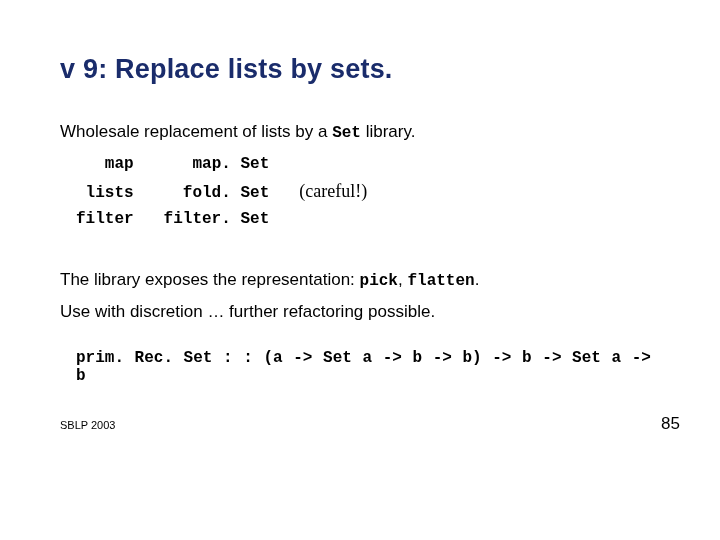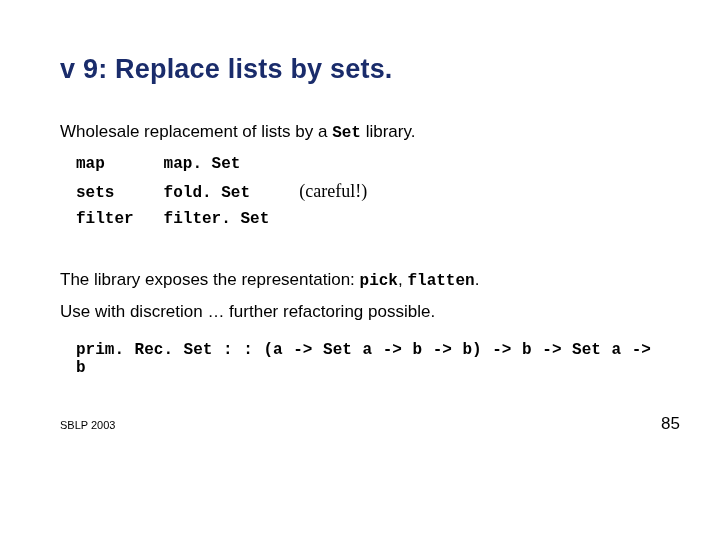--- a/index.html
+++ b/index.html
@@ -31,35 +31,36 @@
     margin: 0 0 6px 0;
   }
   .mono {
     font-family: "Courier New", Courier, monospace;
     font-weight: bold;
     font-size: 16px;
   }
   table.mapping {
     border-collapse: collapse;
     margin: 4px 0 22px 16px;
+    text-align: right;
   }
   table.mapping td {
     padding: 4px 30px 4px 0;
     vertical-align: baseline;
   }
   .note {
     font-family: "Times New Roman", Times, serif;
     font-size: 18px;
   }
   .libpara {
     margin-top: 35px;
   }
   .discretion {
     margin-top: 4px;
-    margin-bottom: 16px;
+    margin-bottom: 24px;
   }
   .augment {
     margin-top: 4px;
     margin-bottom: 6px;
   }
   .codeblock {
     padding-left: 16px;
     font-size: 16px;
     word-spacing: 1px;
   }
@@ -90,21 +91,21 @@
   </p>
 
   <table class="mapping">
     <tbody>
         <tr>
       <td class="mono">map</td>
       <td class="mono">map. Set</td>
       <td class="note"></td>
     </tr>
     <tr>
-      <td class="mono">sets</td>
+      <td class="mono">lists</td>
       <td class="mono">fold. Set</td>
       <td class="note">(careful!)</td>
     </tr>
     <tr>
       <td class="mono">filter</td>
       <td class="mono">filter. Set</td>
       <td class="note"></td>
     </tr>
   </tbody>
     </table>

